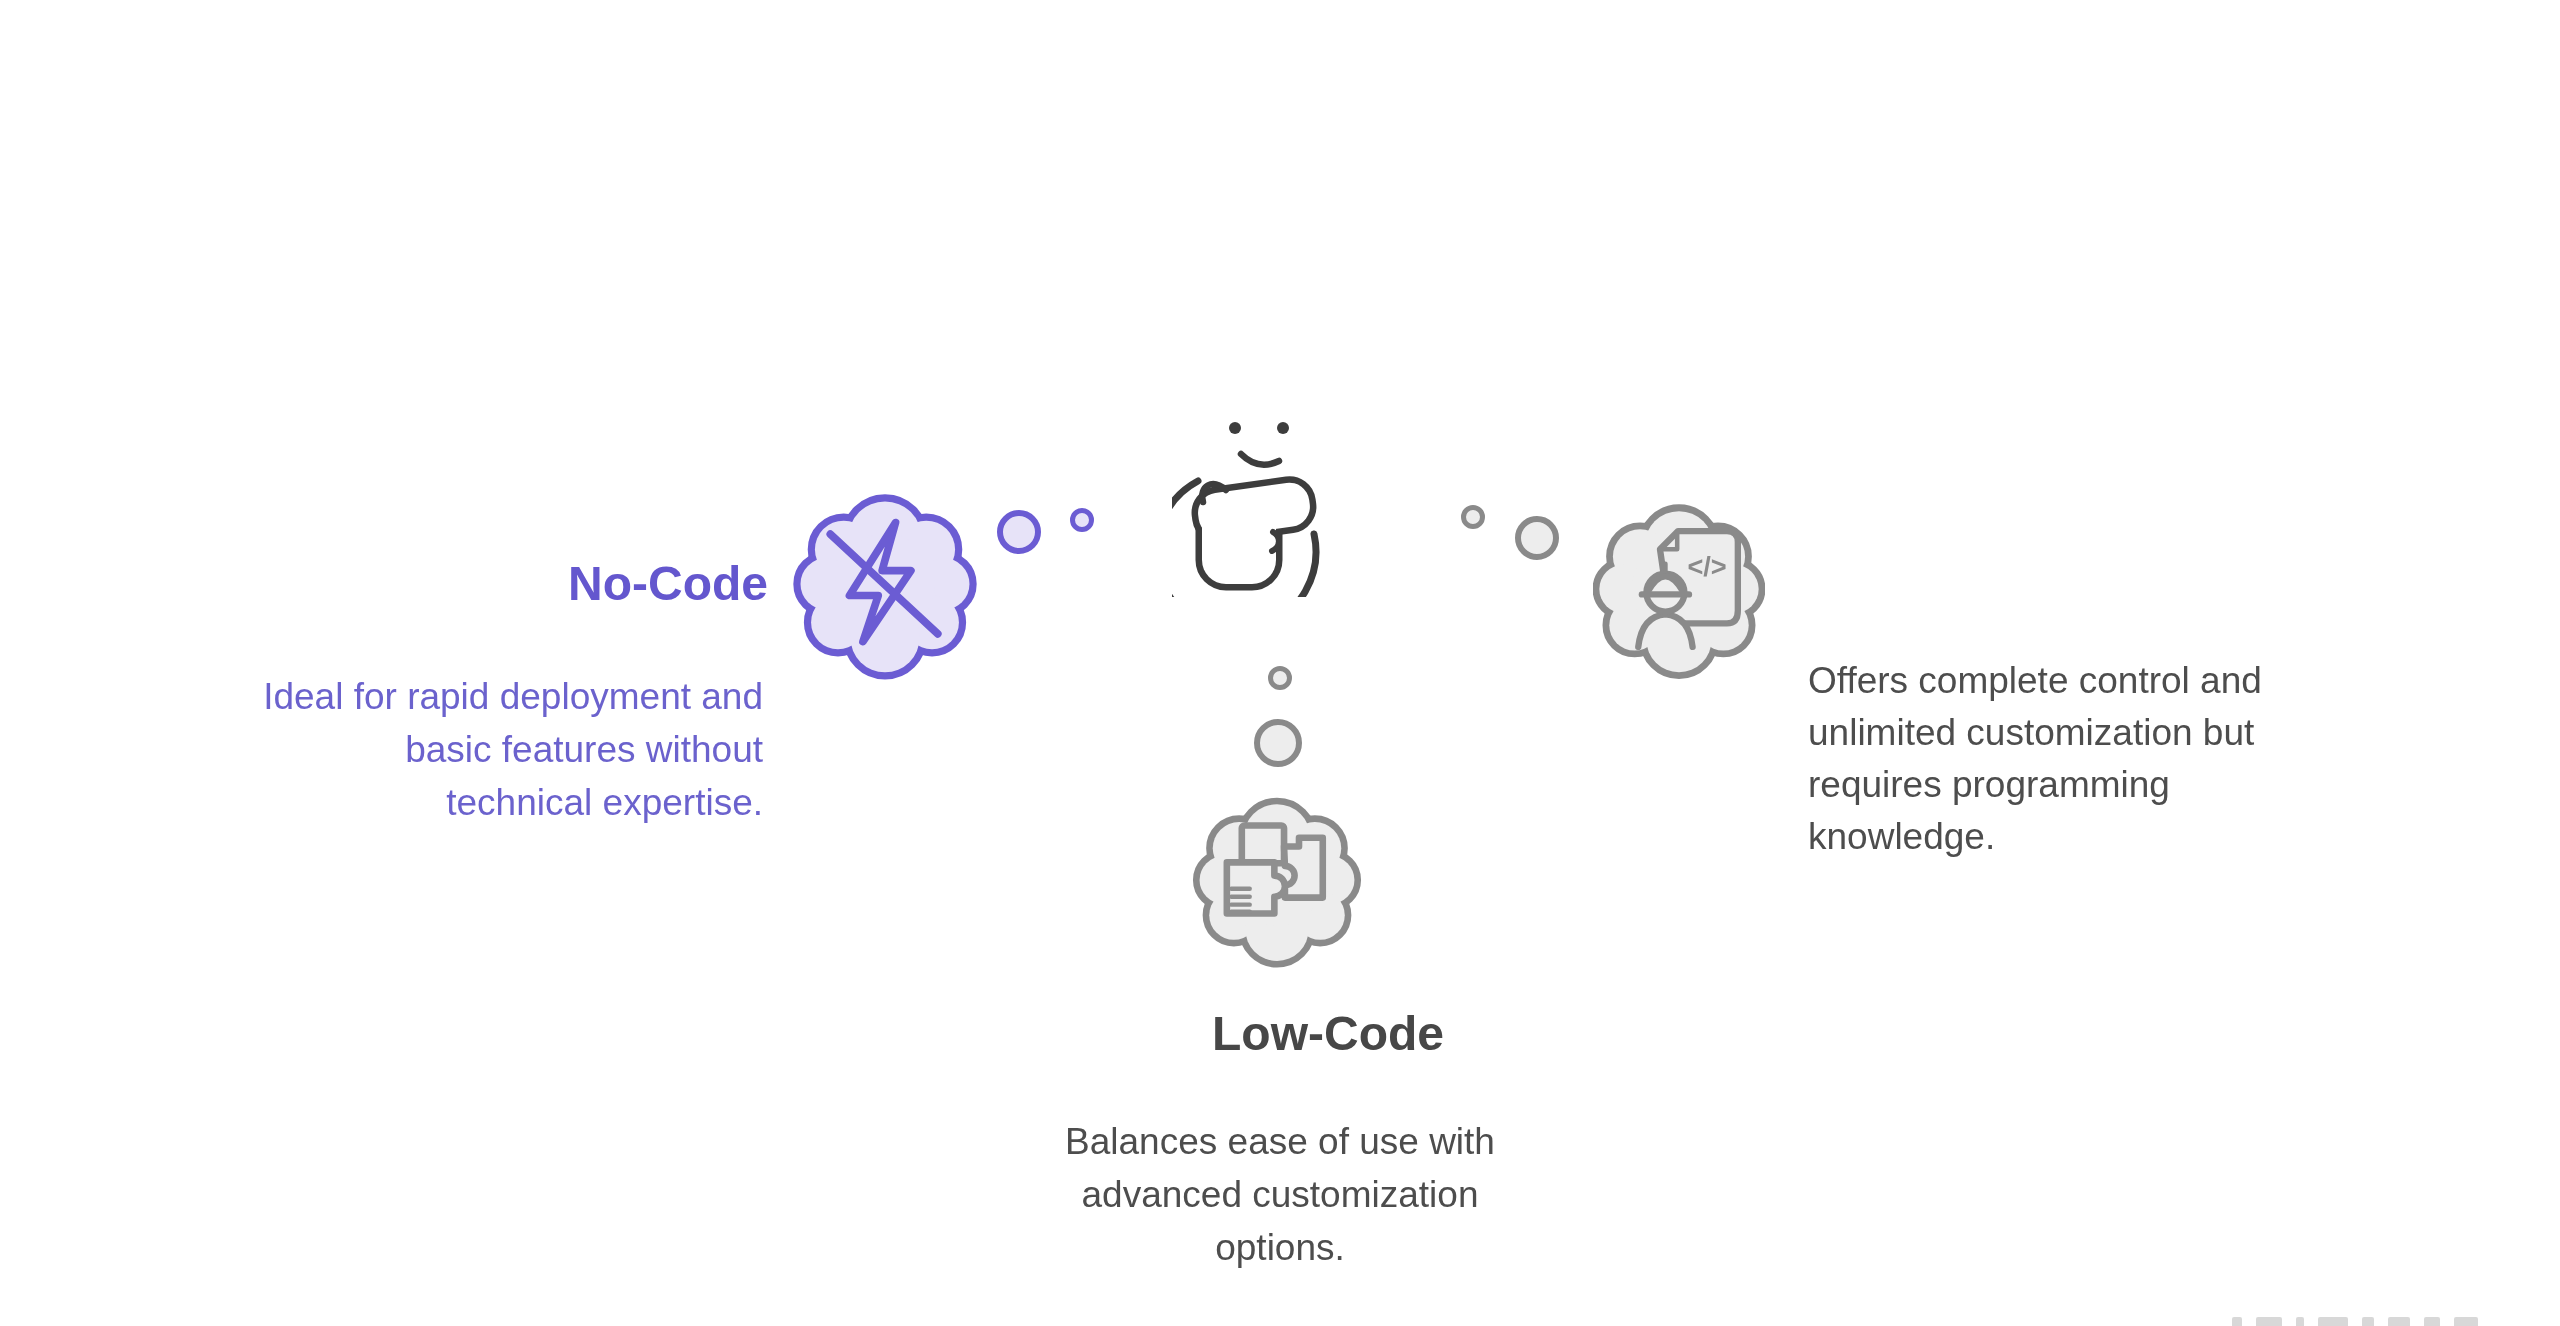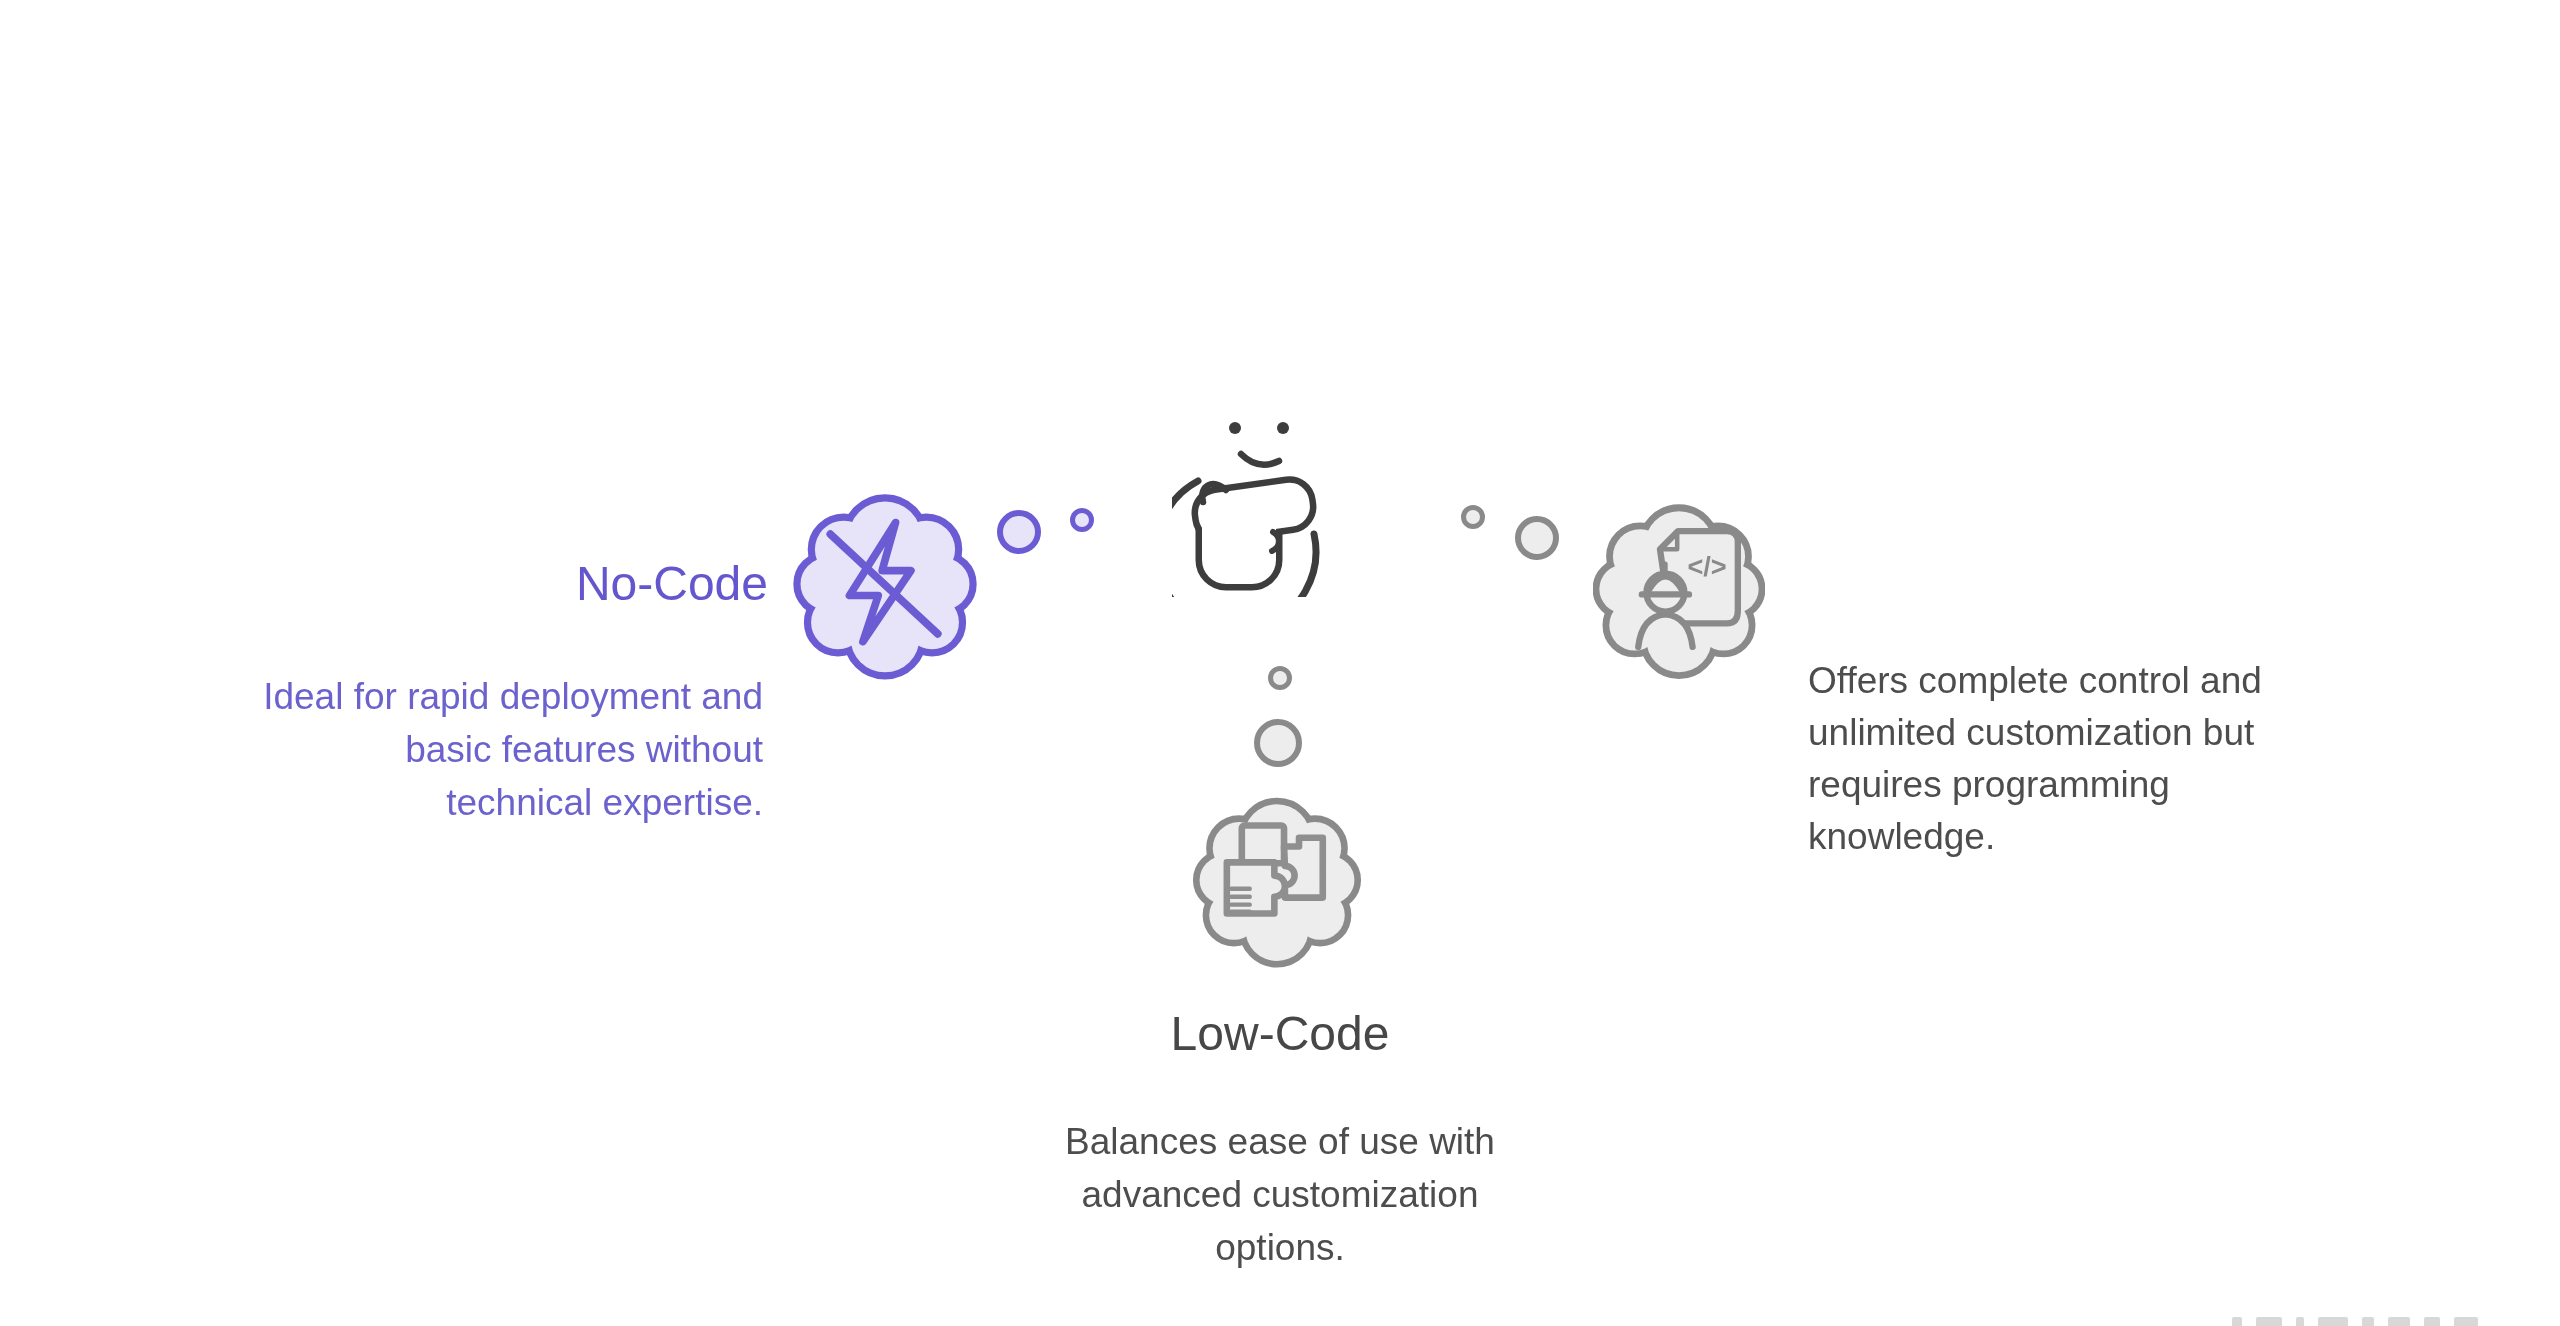--- a/index.html
+++ b/index.html
@@ -3,30 +3,30 @@
 <meta charset="utf-8">
 <style>
   html,body{margin:0;padding:0;background:#ffffff;}
   .canvas{position:relative;width:2560px;height:1326px;background:#ffffff;overflow:hidden;
           font-family:"Liberation Sans", sans-serif;}
   .abs{position:absolute;}
 
   .title{left:0;top:148px;width:2560px;text-align:center;
          font-size:60px;font-weight:700;color:#474747;letter-spacing:0px;line-height:1.2;}
 
-  .opt-heading{font-size:48px;font-weight:400;line-height:1.15;color:#474747;}
+  .opt-heading{font-size:48px;font-weight:700;line-height:1.15;color:#474747;}
   .opt-desc{font-size:37px;font-weight:400;line-height:53px;color:#4D4D4D;white-space:pre-line;}
 
   .nc-heading{left:368px;top:556px;width:400px;text-align:right;color:#6457CE;}
   .nc-desc{left:163px;top:670px;width:600px;text-align:right;color:#6B62CD;line-height:53px;}
 
   .dev-heading{left:1810px;top:556px;width:500px;text-align:left;}
   .dev-desc{left:1808px;top:655px;width:600px;text-align:left;line-height:52px;}
 
-  .lc-heading{left:1080px;top:1006px;width:400px;text-align:center;}
+  .lc-heading{left:1128px;top:1006px;width:400px;text-align:center;}
   .lc-desc{left:980px;top:1115px;width:600px;text-align:center;}
 
   .dot{position:absolute;border-radius:50%;box-sizing:border-box;}
   .dot.purple{background:#E7E3F8;border:6px solid #6B5CD3;}
   .dot.gray{background:#EDEDED;border:6px solid #8A8A8A;}
   .dot.small{width:24px;height:24px;border-width:5px;}
   .dot.med{width:44px;height:44px;}
   .dot.med2{width:48px;height:48px;}
 
   .watermark{left:2232px;top:1317px;width:288px;height:9px;overflow:hidden;

